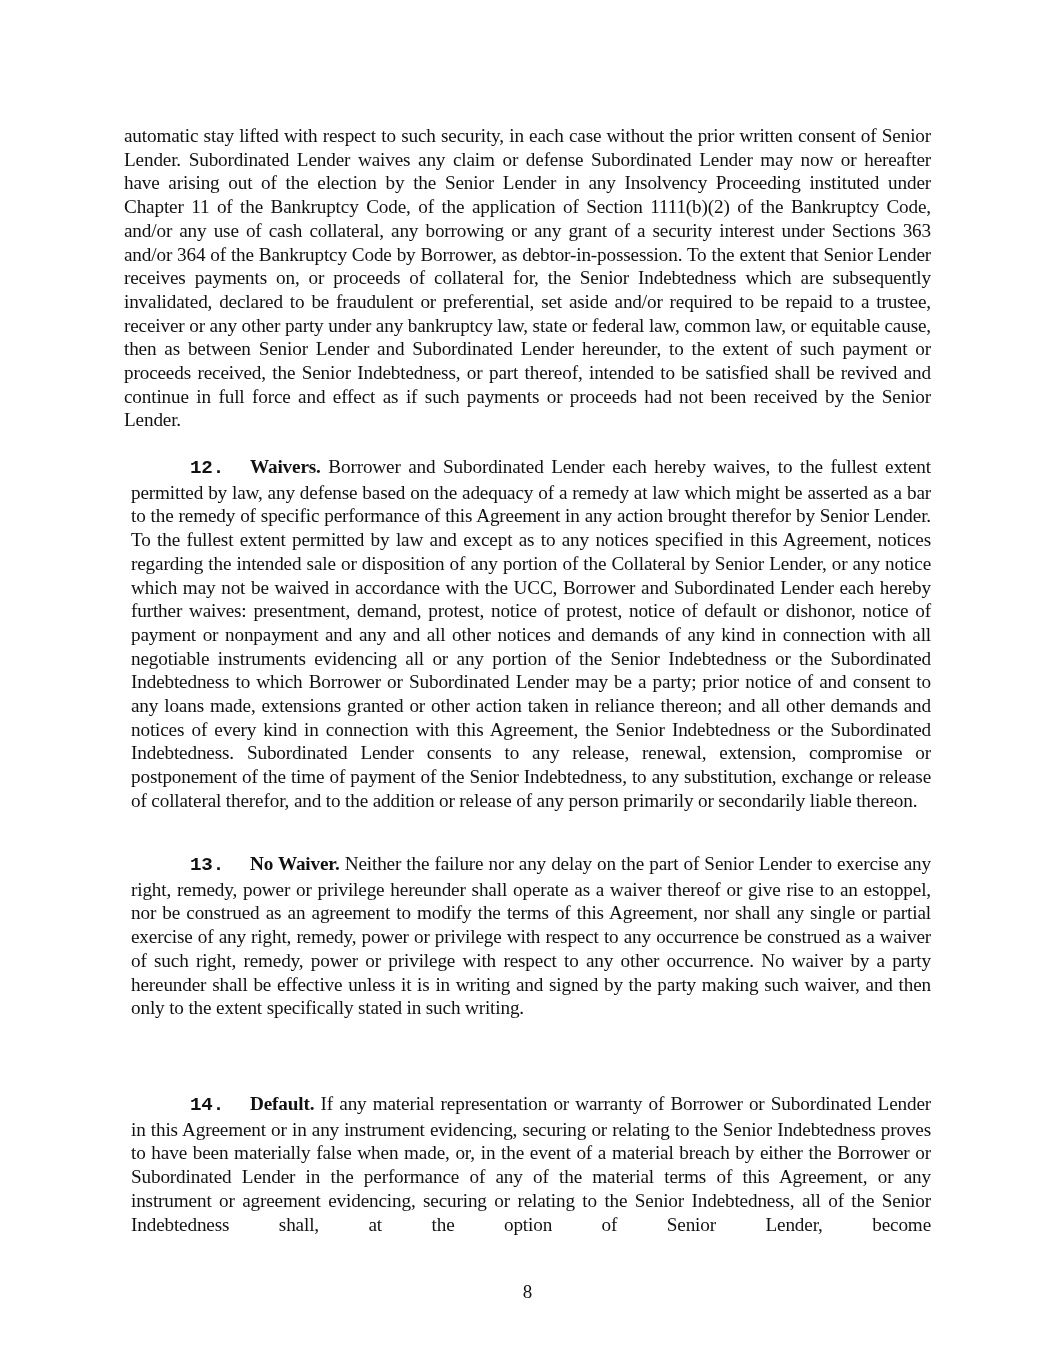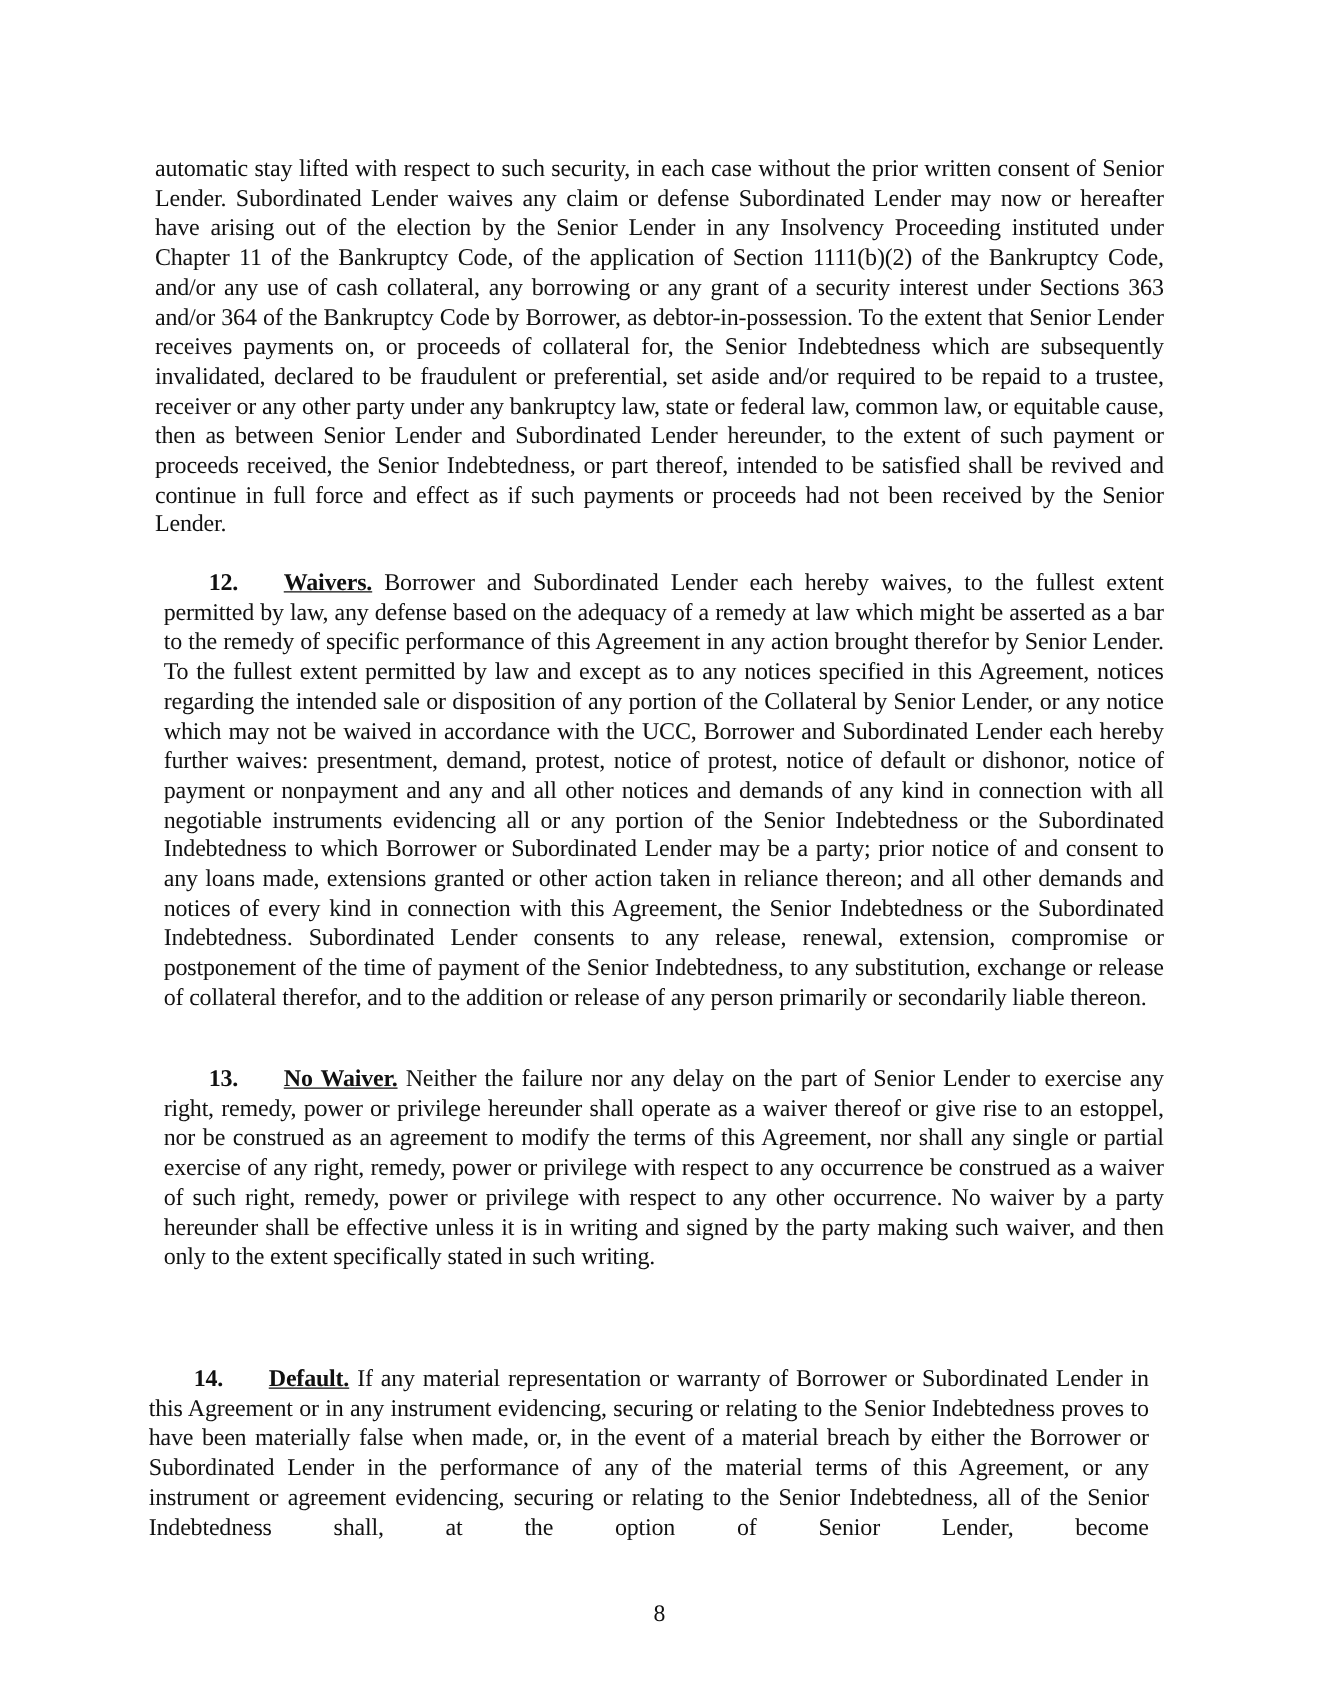--- a/index.html
+++ b/index.html
@@ -10,23 +10,23 @@
       font-family: "Liberation Serif", serif;
       padding-left: 32px;
     }
     .text {
       position: absolute; font-size: 19.2px; line-height: 23.7px;
       text-align: justify; text-align-last: left; letter-spacing: -0.15px;
     }
     .p1 { left: 124px; top: 124px; width: 807px; }
     .p12 { left: 131px; top: 455px; width: 800px; }
     .p13 { left: 131px; top: 852px; width: 800px; }
-    .p14 { left: 119px; top: 1092px; width: 800px; text-align-last: justify; }
-    .num { font-weight: bold; display: inline-block; width: 60px; margin-left: 36px; }
-    .heading { font-weight: bold; text-decoration: underline; }
+    .p14 { left: 131px; top: 1092px; width: 800px; text-align-last: justify; }
+    .num { font-weight: bold; display: inline-block; width: 60px; margin-left: 59px; font-family: Liberation Mono, monospace; }
+    .heading { font-weight: bold; }
     .page-number { position: absolute; left: 0; width: 1055px; top: 1281px; text-align: center; font-size: 19px; }
   </style>
 </head>
 <body>
 
 <div class="page">
   <p class="text p1" style="margin:0">automatic stay lifted with respect to such security, in each case without the prior written consent of Senior Lender. Subordinated Lender waives any claim or defense Subordinated Lender may now or hereafter have arising out of the election by the Senior Lender in any Insolvency Proceeding instituted under Chapter 11 of the Bankruptcy Code, of the application of Section 1111(b)(2) of the Bankruptcy Code, and/or any use of cash collateral, any borrowing or any grant of a security interest under Sections 363 and/or 364 of the Bankruptcy Code by Borrower, as debtor-in-possession. To the extent that Senior Lender receives payments on, or proceeds of collateral for, the Senior Indebtedness which are subsequently invalidated, declared to be fraudulent or preferential, set aside and/or required to be repaid to a trustee, receiver or any other party under any bankruptcy law, state or federal law, common law, or equitable cause, then as between Senior Lender and Subordinated Lender hereunder, to the extent of such payment or proceeds received, the Senior Indebtedness, or part thereof, intended to be satisfied shall be revived and continue in full force and effect as if such payments or proceeds had not been received by the Senior Lender.</p>
 
   <p class="text p12" style="margin:0">
     <span class="num">12.</span><span class="heading">Waivers.</span><span> Borrower and Subordinated Lender each hereby waives, to the fullest extent permitted by law, any defense based on the adequacy of a remedy at law which might be asserted as a bar to the remedy of specific performance of this Agreement in any action brought therefor by Senior Lender. To the fullest extent permitted by law and except as to any notices specified in this Agreement, notices regarding the intended sale or disposition of any portion of the Collateral by Senior Lender, or any notice which may not be waived in accordance with the UCC, Borrower and Subordinated Lender each hereby further waives: presentment, demand, protest, notice of protest, notice of default or dishonor, notice of payment or nonpayment and any and all other notices and demands of any kind in connection with all negotiable instruments evidencing all or any portion of the Senior Indebtedness or the Subordinated Indebtedness to which Borrower or Subordinated Lender may be a party; prior notice of and consent to any loans made, extensions granted or other action taken in reliance thereon; and all other demands and notices of every kind in connection with this Agreement, the Senior Indebtedness or the Subordinated Indebtedness. Subordinated Lender consents to any release, renewal, extension, compromise or postponement of the time of payment of the Senior Indebtedness, to any substitution, exchange or release of collateral therefor, and to the addition or release of any person primarily or secondarily liable thereon.</span>

